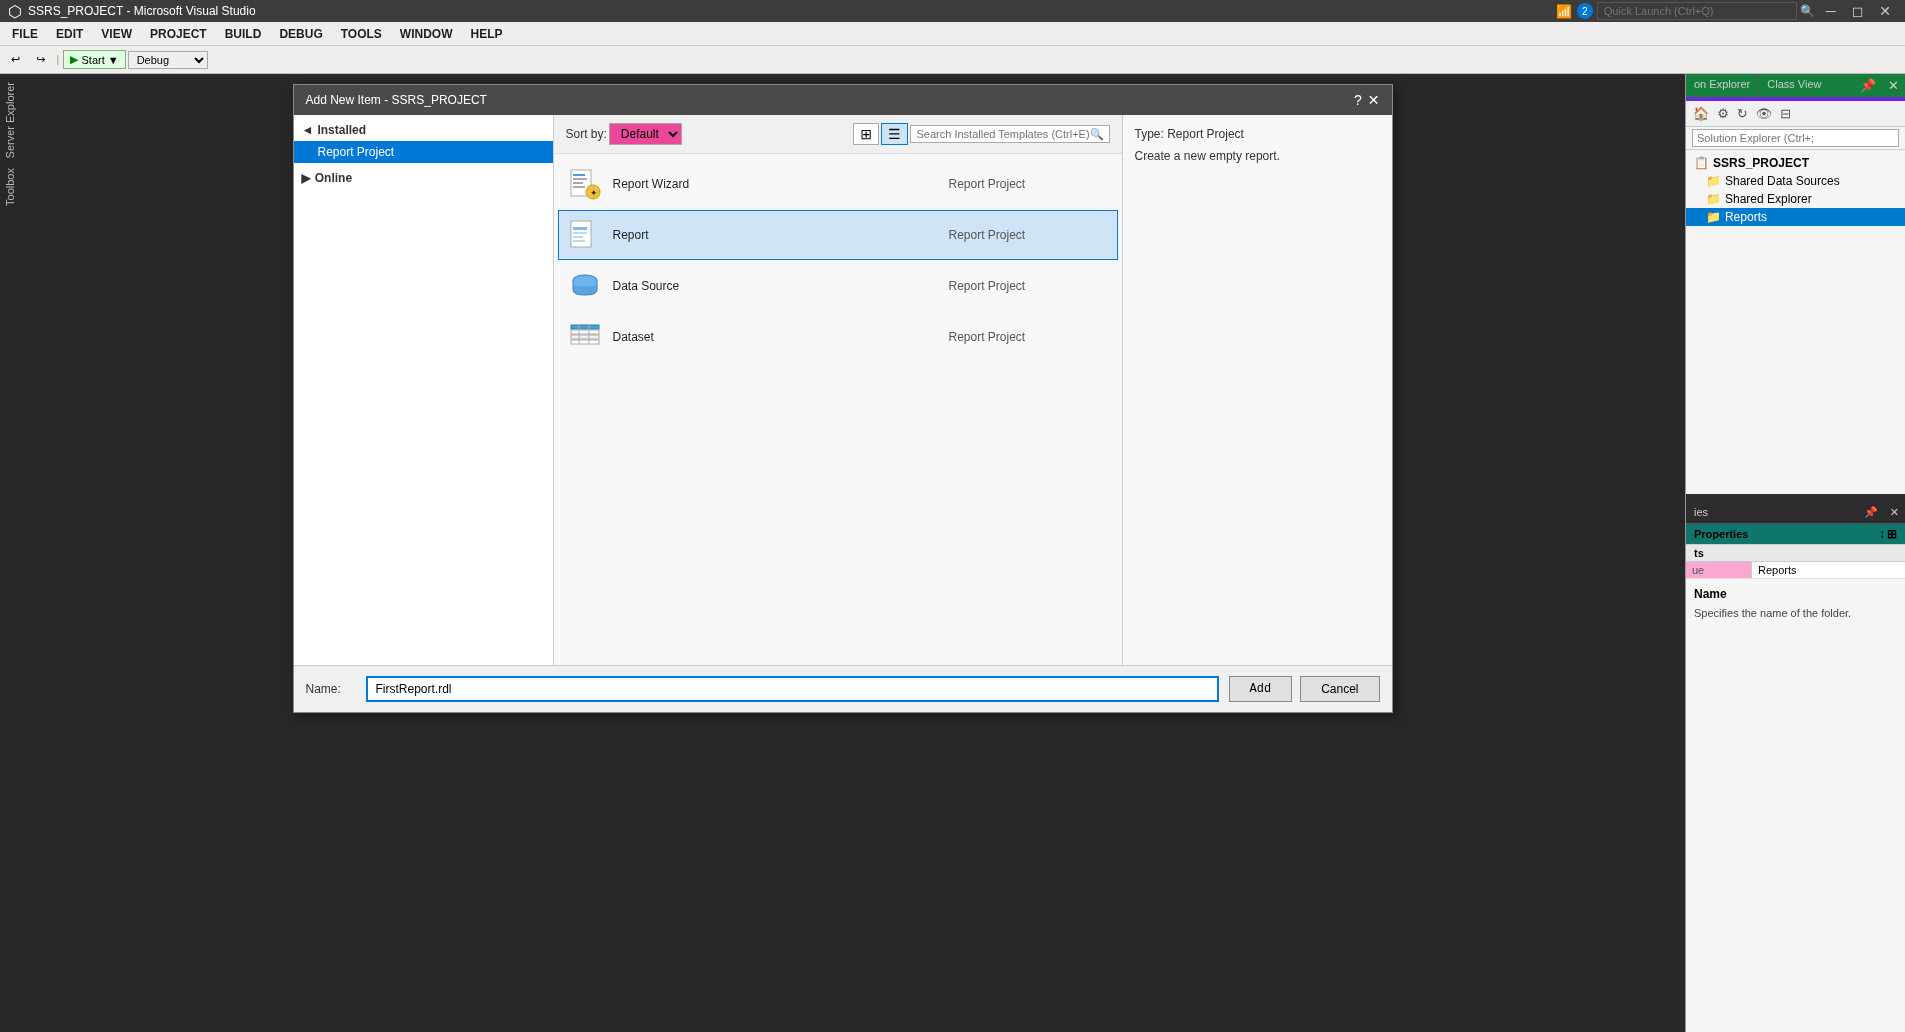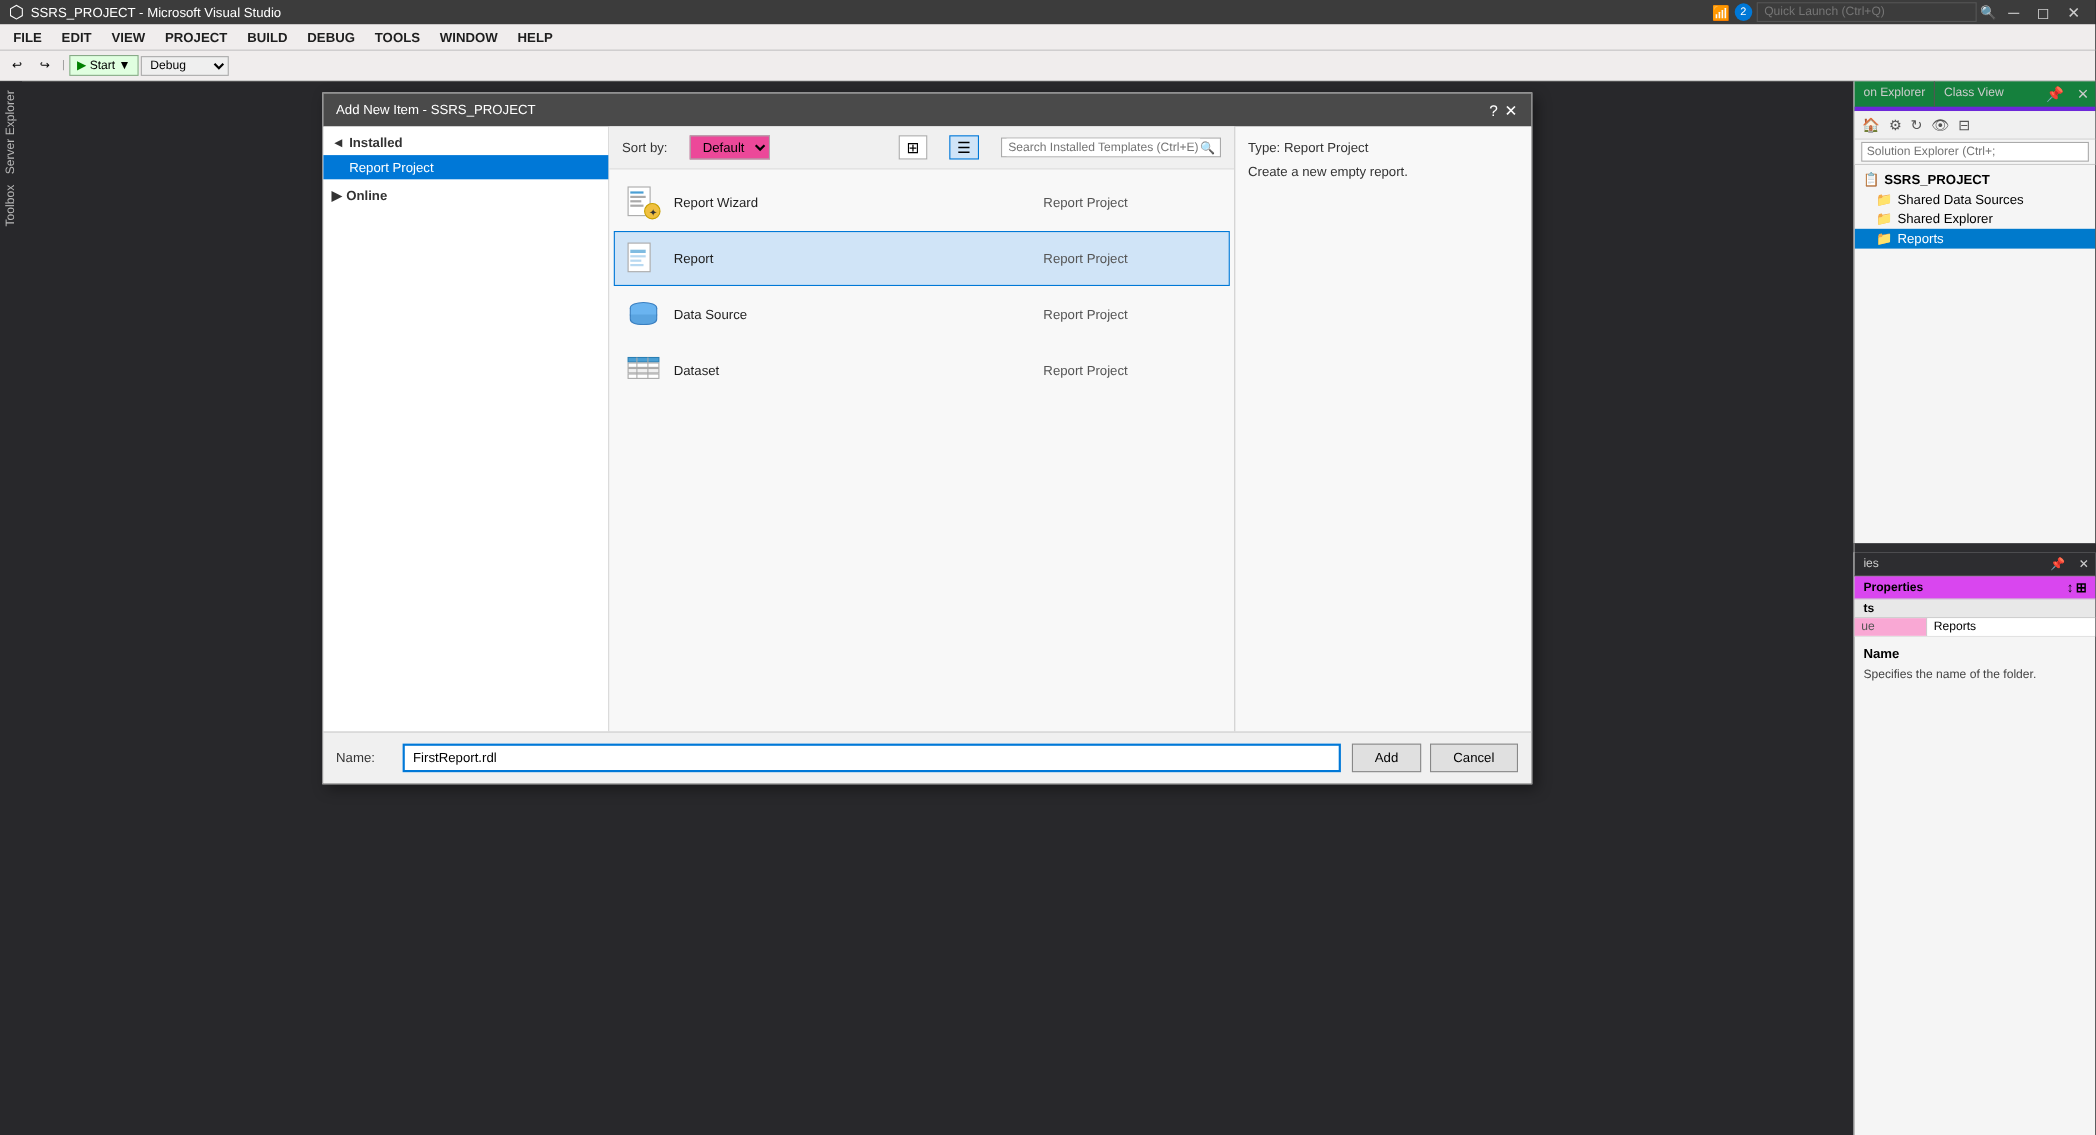--- a/index.html
+++ b/index.html
@@ -192,21 +192,21 @@
       background: #f8f8f8;
       display: flex;
       flex-direction: column;
     }
     .dialog-sort-bar {
       padding: 8px 12px;
       background: #f0f0f0;
       border-bottom: 1px solid #ddd;
       display: flex;
       align-items: center;
-      gap: 20px;
+      gap: 2px;
     }
     .sort-label { font-size: 12px; color: #333; }
     .sort-select {
       border: 1px solid #aaa;
       padding: 2px 6px;
       font-size: 12px;
       background: #ec4899;
       cursor: pointer;
       text-align: right;
     }
@@ -296,20 +296,21 @@
       outline: none;
     }
     .footer-btns { display: flex; gap: 8px; margin-left: auto; }
     .btn-add {
       padding: 5px 20px;
       background: #e0e0e0;
       border: 1px solid #888;
       font-size: 12px;
       cursor: pointer;
       min-width: 60px;
+      font-family: Liberation Mono, monospace;
     }
     .btn-cancel {
       padding: 5px 20px;
       background: #e0e0e0;
       border: 1px solid #888;
       font-size: 12px;
       cursor: pointer;
       min-width: 60px;
     }
   </style>
@@ -412,21 +413,21 @@
 
 <div style="position:absolute;top:502px;right:0;width:220px;bottom:0;background:#f5f5f5;border-left:1px solid #999;display:flex;flex-direction:column;">
 
   <div style="display:flex;background:#2d2d30;border-bottom:1px solid #555;">
     <div style="padding:4px 8px;font-size:11px;color:#ccc;cursor:pointer;">ies</div>
     <div style="flex:1;"></div>
     <div style="padding:4px 6px;color:#ccc;cursor:pointer;font-size:11px;">📌</div>
     <div style="padding:4px 6px;color:#ccc;cursor:pointer;font-size:11px;">✕</div>
   </div>
 
-  <div style="background:#d946ef;border-bottom:1px solid #ccc;padding:3px 8px;font-size:11px;font-weight:bold;display:flex;align-items:center;justify-content:space-between;">
+  <div style="background:#0f766e;border-bottom:1px solid #ccc;padding:3px 8px;font-size:11px;font-weight:bold;display:flex;align-items:center;justify-content:space-between;">
     <span>Properties</span>
     <div style="display:flex;gap:2px;">
       <span style="cursor:pointer;font-size:12px;">↕</span>
       <span style="cursor:pointer;font-size:12px;">⊞</span>
     </div>
   </div>
 
   <div style="background:#e8e8e8;padding:2px 8px;font-size:11px;font-weight:bold;border-bottom:1px solid #ccc;">
     <span>ts</span>
   </div>

